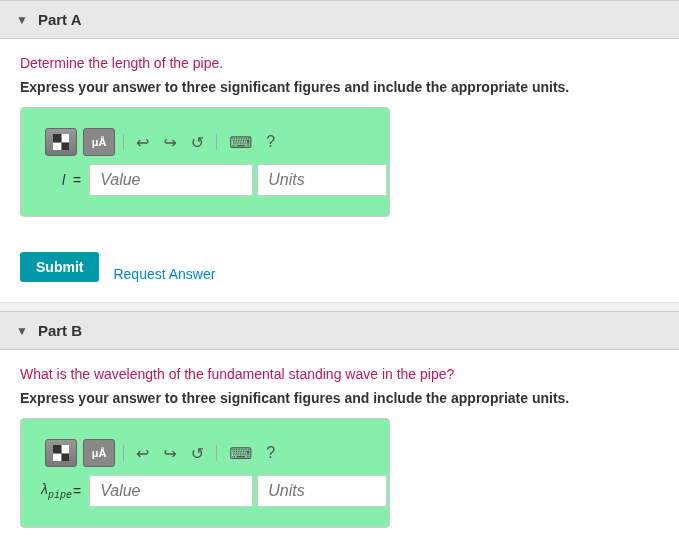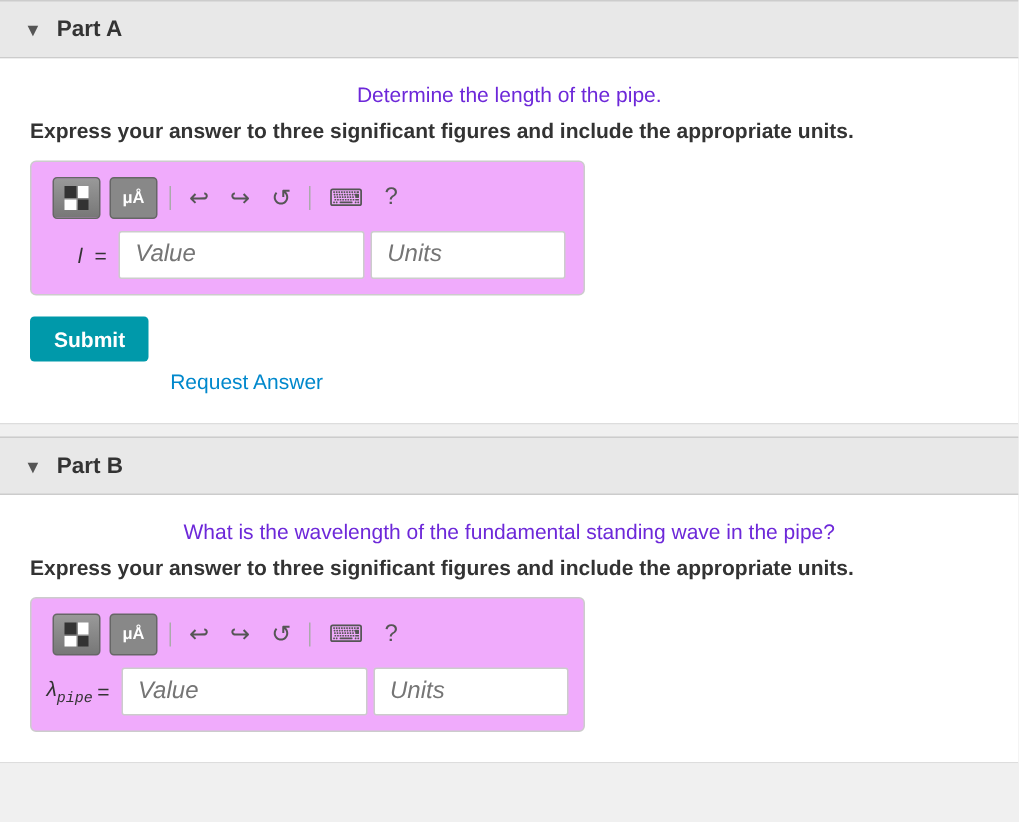--- a/index.html
+++ b/index.html
@@ -32,35 +32,34 @@
 
     .part-content {
       background: #fff;
       padding: 16px 20px 20px 20px;
       border-bottom: 1px solid #ddd;
     }
 
     .instruction-text {
       margin-bottom: 8px;
       font-size: 14px;
-      color: #6d28d9;
-      text-align: center;
+      color: #be185d;
     }
 
     .instruction-bold {
       font-weight: bold;
       font-size: 14px;
       margin-bottom: 12px;
     }
 
     .answer-box {
       border: 1px solid #ccc;
       border-radius: 4px;
-      padding: 10px;
-      background: #f0abfc;
+      padding: 20px;
+      background: #86efac;
       display: inline-block;
       width: 370px;
     }
 
     .toolbar {
       display: flex;
       align-items: center;
       gap: 6px;
       margin-bottom: 8px;
       padding-left: 4px;
@@ -134,21 +133,21 @@
       font-size: 16px;
       font-style: italic;
       color: #aaa;
       width: 130px;
       background: #fff;
       outline: none;
     }
 
     .action-row {
       display: flex;
-      align-items: flex-start;
+      align-items: flex-end;
       gap: 14px;
       margin-top: 14px;
     }
 
     .submit-btn {
       background: #0099aa;
       color: white;
       border: none;
       border-radius: 3px;
       padding: 7px 16px;

